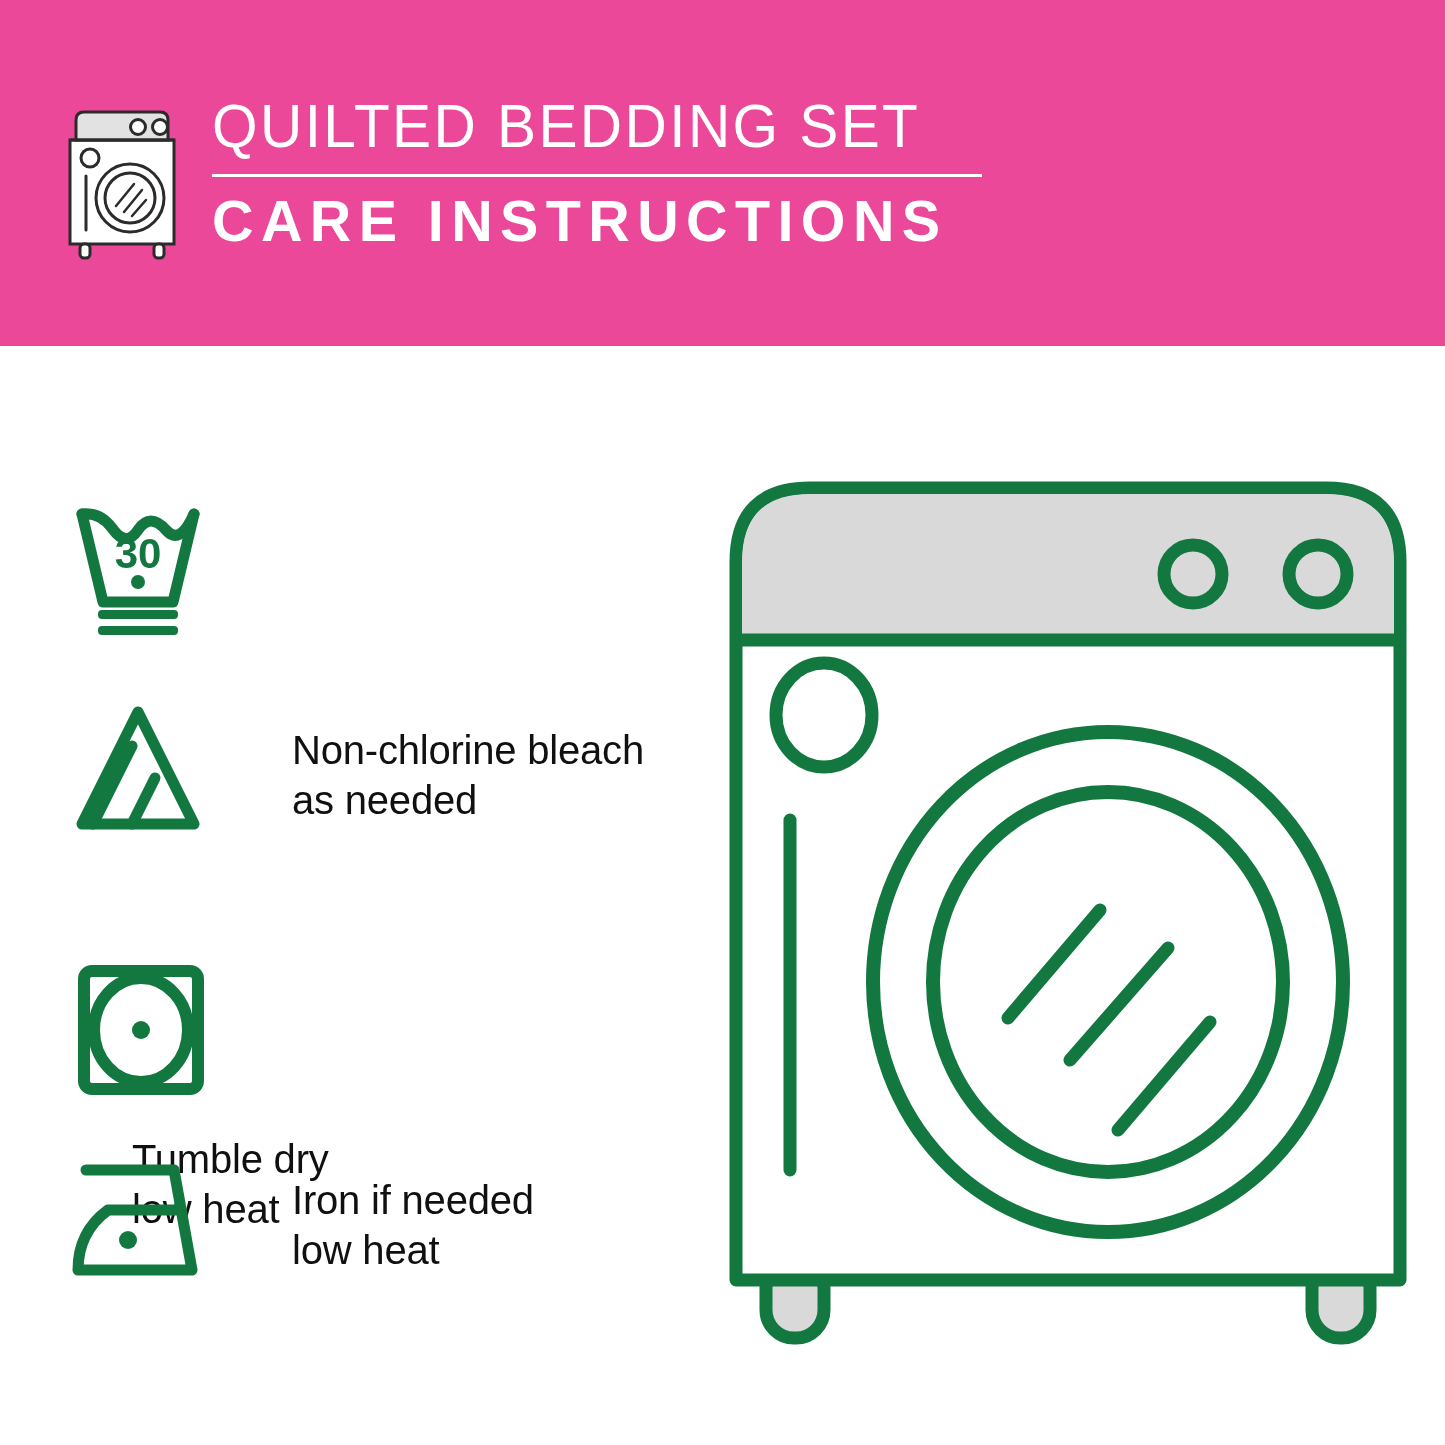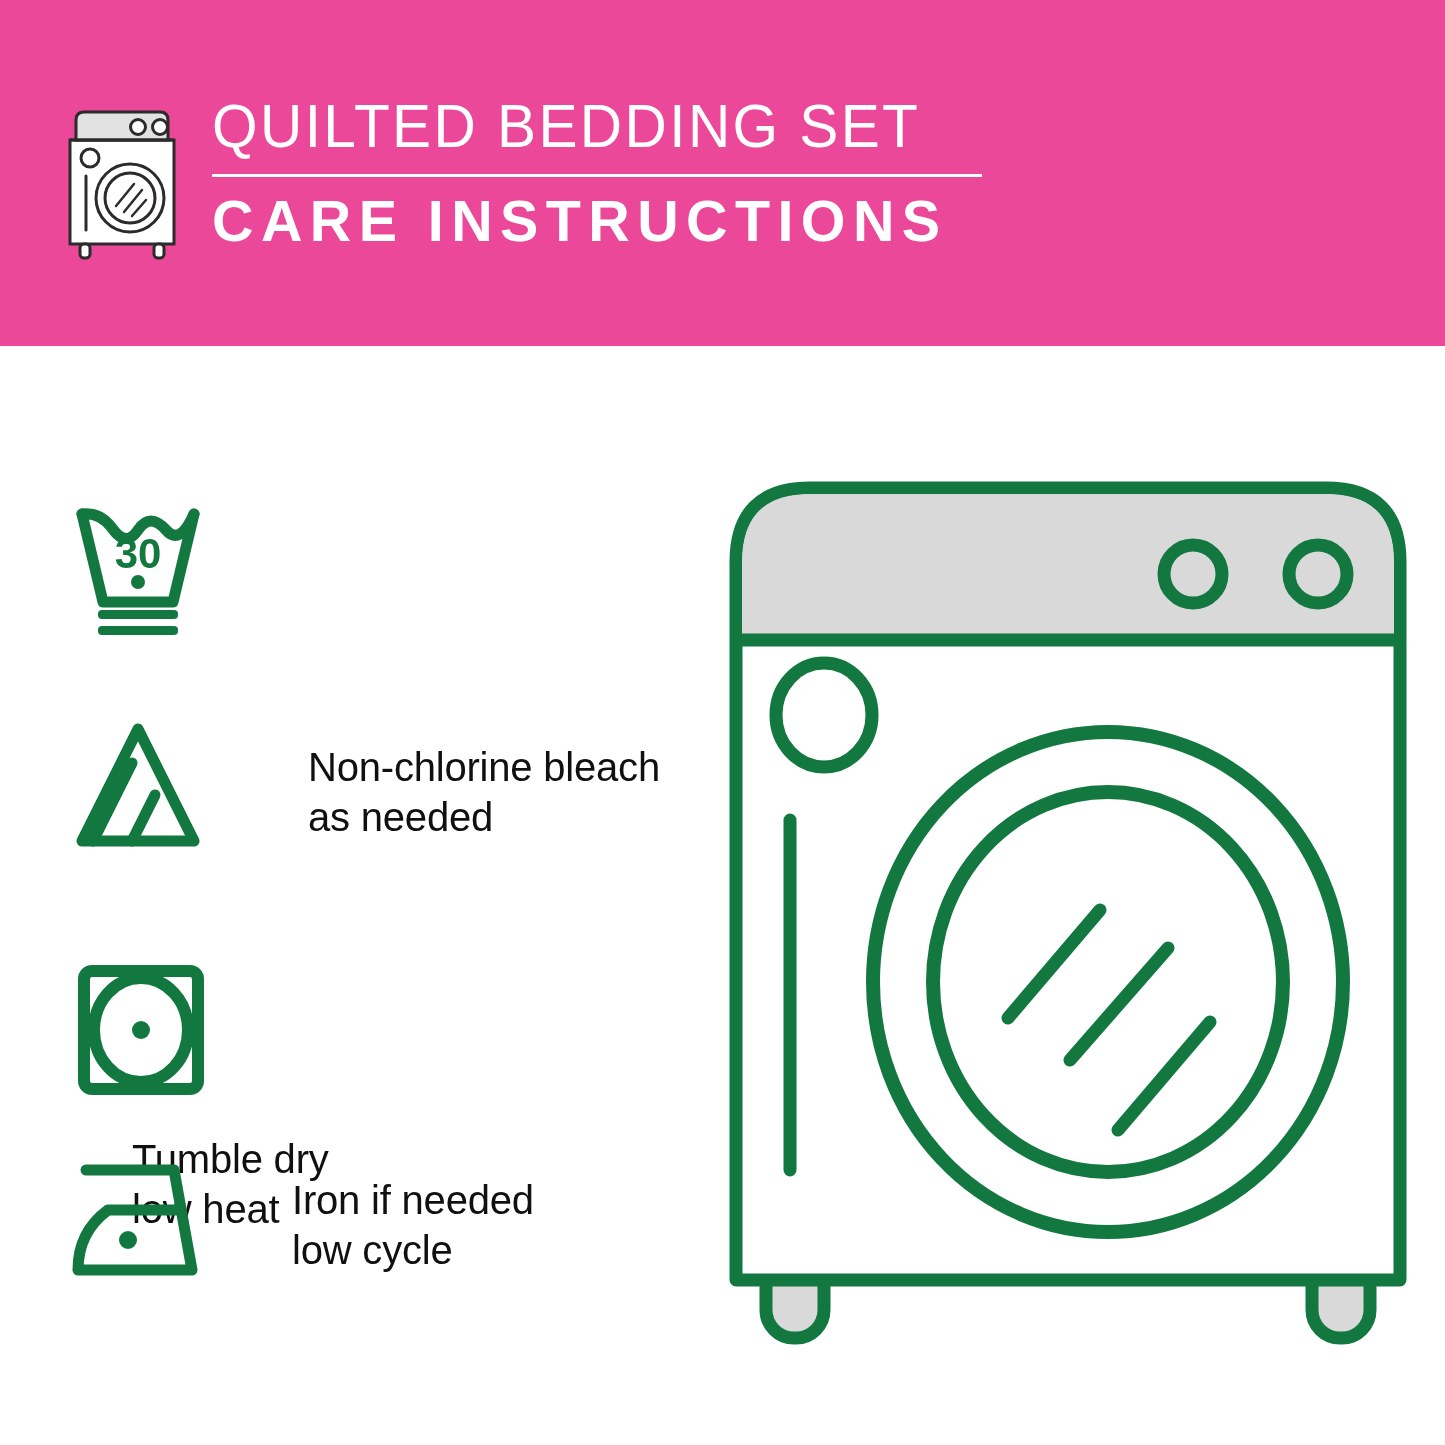--- a/index.html
+++ b/index.html
@@ -92,21 +92,21 @@
   }
 
   .care-row {
     position: absolute;
     left: 70px;
     display: flex;
     align-items: flex-start;
   }
 
   .care-row.r0 { top: 150px; }
-  .care-row.r1 { top: 369px; gap: 16px; }
+  .care-row.r1 { top: 352px; }
   .care-row.r2 { top: 611px; flex-direction: column; }
   .care-row.r3 { top: 800px; }
 
   .care-symbol {
     width: 160px;
     height: 145px;
     flex: 0 0 auto;
   }
 
   .care-label {
@@ -207,21 +207,21 @@
       <div class="care-label">Tumble dry
 low heat</div>
     </div>
 
     <div class="care-row r3">
       <svg class="care-symbol" viewBox="0 0 160 145">
         <path d="M16 24 L104 24 L122 124 L8 124 Q8 86 38 64 L110 64" fill="none" stroke="#12783f" stroke-width="11" stroke-linecap="round" stroke-linejoin="round"></path>
         <circle cx="58" cy="94" r="9" fill="#12783f"></circle>
       </svg>
       <div class="care-label">Iron if needed
-low cycle</div>
+low heat</div>
     </div>
 
   </div>
 
   <svg class="machine-art" viewBox="0 0 700 900">
 
     <rect x="48" y="790" width="58" height="78" rx="28" fill="#d9d9d9" stroke="#12783f" stroke-width="13"></rect>
     <rect x="594" y="790" width="58" height="78" rx="28" fill="#d9d9d9" stroke="#12783f" stroke-width="13"></rect>
 
     <path d="M18 810 L18 92 Q18 18 92 18 L608 18 Q682 18 682 92 L682 810 Z" fill="#ffffff" stroke="#12783f" stroke-width="13" stroke-linejoin="round"></path>

